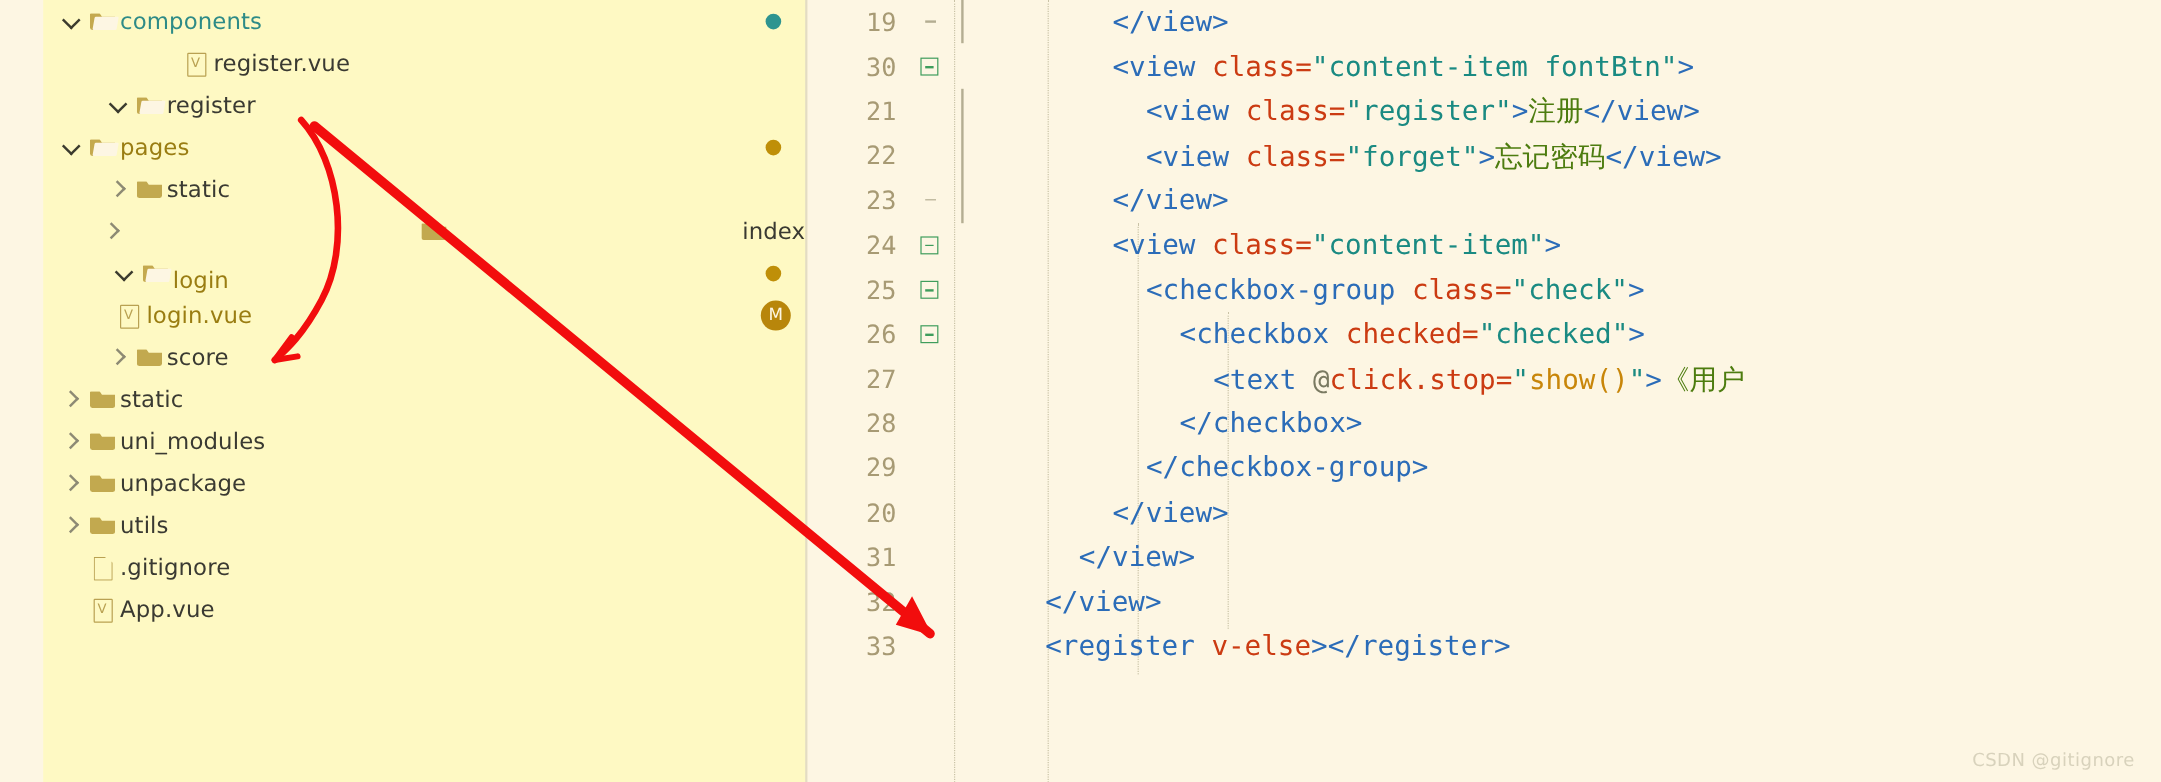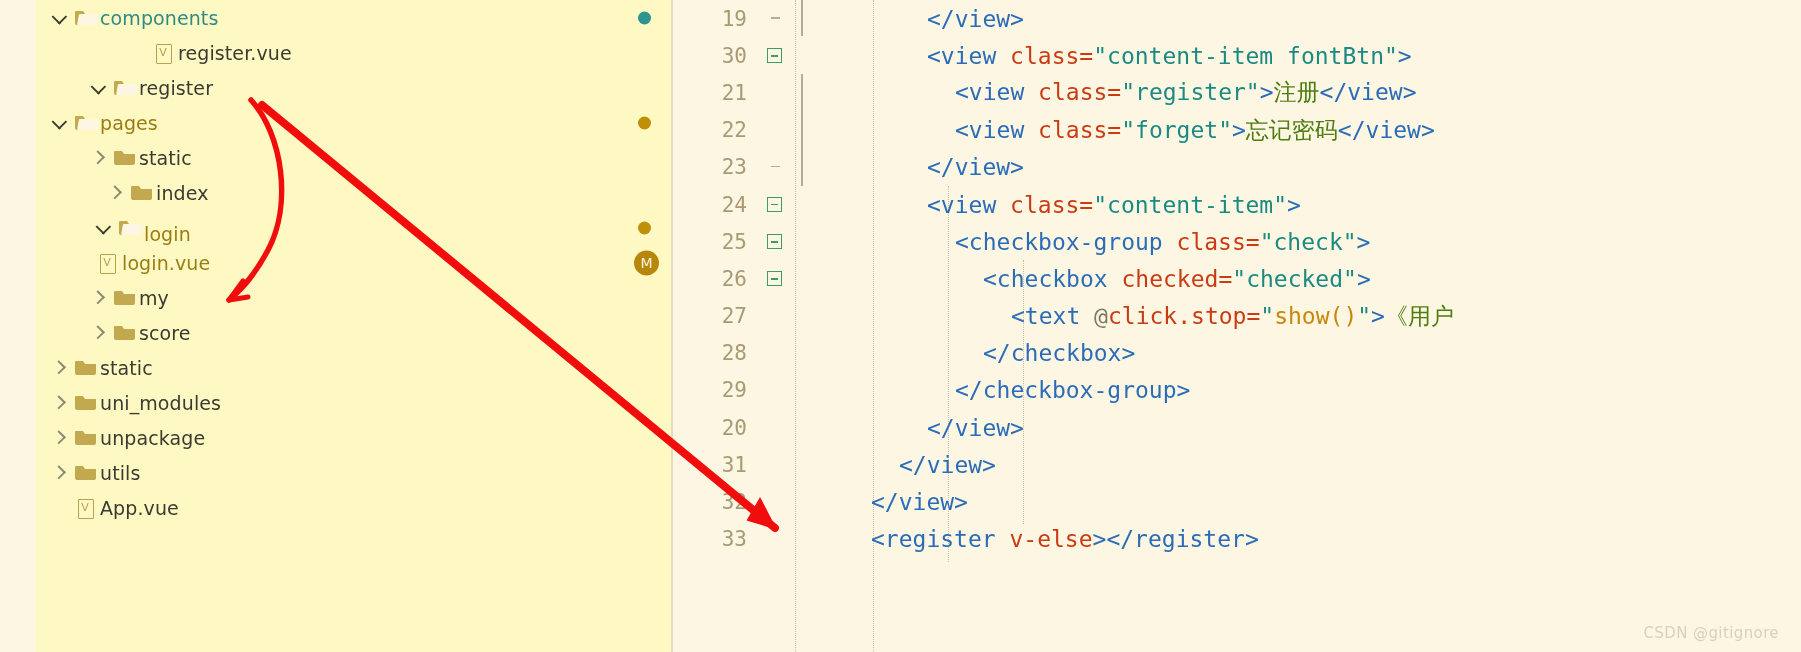--- a/index.html
+++ b/index.html
@@ -173,45 +173,40 @@
           <span class="twisty down"></span>
           <span class="ficon folder-open"></span>
           <span class="flabel gold">pages</span>
           <span class="status gold"></span>
         </div>
         <div class="tree-row" style="padding-left: 53px;">
           <span class="twisty right"></span>
           <span class="ficon folder"></span>
           <span class="flabel">static</span>
         </div>
-        <div class="tree-row" style="padding-left: 70px;">
+        <div class="tree-row" style="padding-left: 48px; justify-content: space-between;">
           <span class="twisty right"></span>
           <span class="ficon folder"></span>
           <span class="flabel">index</span>
         </div>
         <div class="tree-row" style="padding-left: 58px; align-items: flex-end;">
           <span class="twisty down"></span>
           <span class="ficon folder-open"></span>
           <span class="flabel gold">login</span>
           <span class="status gold"></span>
         </div>
         <div class="tree-row" style="padding-left: 36px;">
           <span class="twisty blank"></span>
           <span class="ficon vue"></span>
           <span class="flabel gold">login.vue</span>
           <span class="badge-m">M</span>
         </div>
         <div class="tree-row" style="padding-left: 53px;">
           <span class="twisty right"></span>
           <span class="ficon folder"></span>
-          <span class="flabel">my</span>
-        </div>
-        <div class="tree-row" style="padding-left: 53px;">
-          <span class="twisty right"></span>
-          <span class="ficon folder"></span>
           <span class="flabel">score</span>
         </div>
         <div class="tree-row" style="padding-left: 14px;">
           <span class="twisty right"></span>
           <span class="ficon folder"></span>
           <span class="flabel">static</span>
         </div>
         <div class="tree-row" style="padding-left: 14px;">
           <span class="twisty right"></span>
           <span class="ficon folder"></span>
@@ -219,20 +214,25 @@
         </div>
         <div class="tree-row" style="padding-left: 14px;">
           <span class="twisty right"></span>
           <span class="ficon folder"></span>
           <span class="flabel">unpackage</span>
         </div>
         <div class="tree-row" style="padding-left: 14px;">
           <span class="twisty right"></span>
           <span class="ficon folder"></span>
           <span class="flabel">utils</span>
+        </div>
+        <div class="tree-row" style="padding-left: 14px;">
+          <span class="twisty blank"></span>
+          <span class="ficon file"></span>
+          <span class="flabel">.gitignore</span>
         </div>
         <div class="tree-row" style="padding-left: 14px;">
           <span class="twisty blank"></span>
           <span class="ficon vue"></span>
           <span class="flabel">App.vue</span>
         </div>
       </div>
   </div>
 
   <div class="editor">

